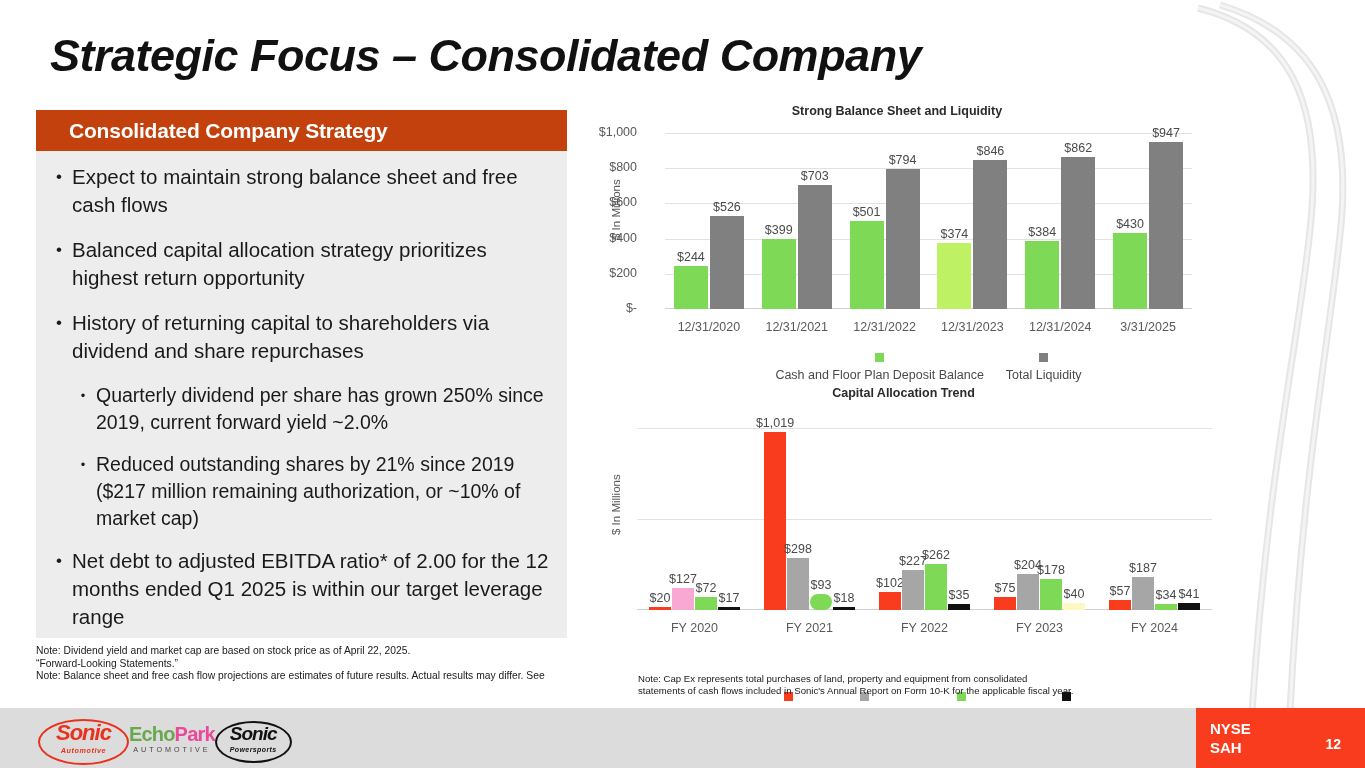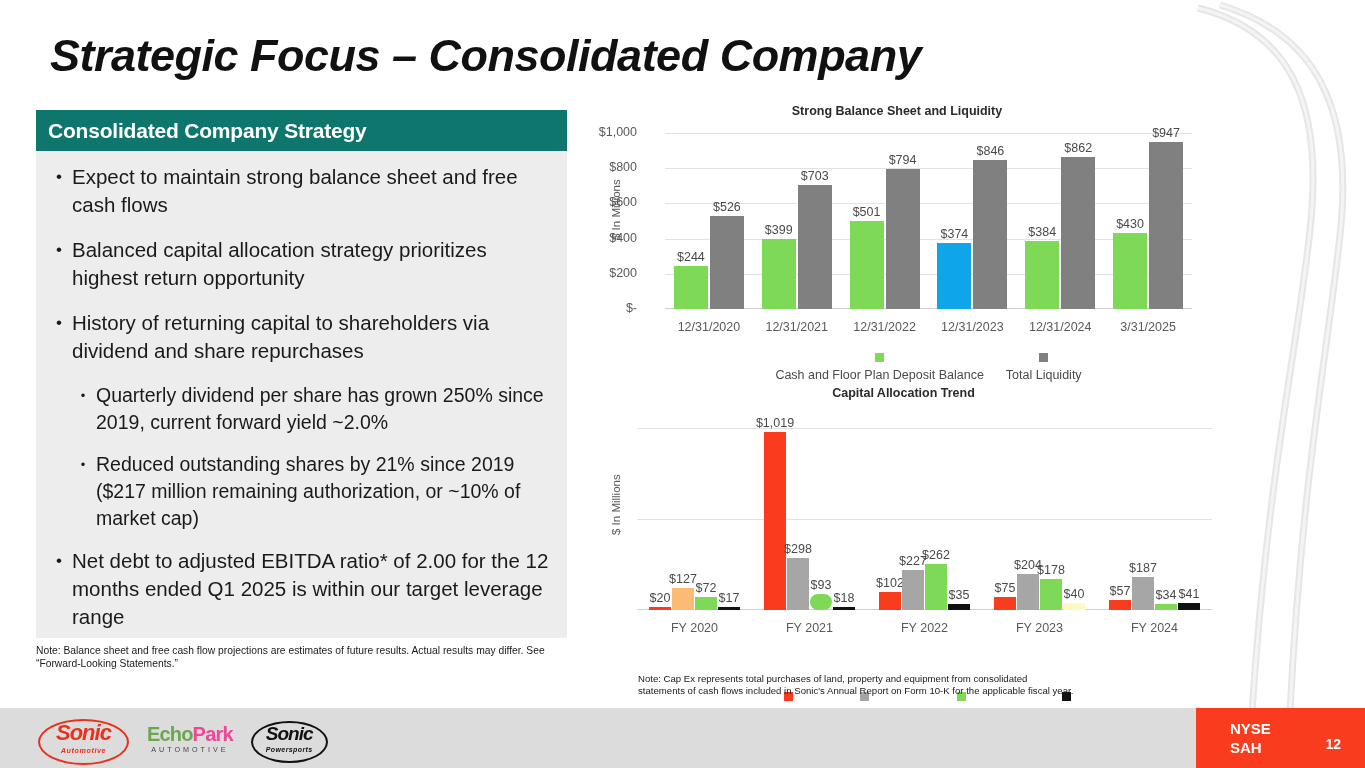--- a/index.html
+++ b/index.html
@@ -17,23 +17,23 @@
   
   .slide-title {
     position: absolute; left: 50px; top: 30px;
     font-size: 45px; font-weight: bold; color: #111;
     letter-spacing: -0.5px; white-space: nowrap; font-style: italic;
   }
 
   
   .panel { position: absolute; left: 36px; top: 110px; width: 531px; height: 528px; background: #ededed; }
   .panel-header {
-    height: 41px; background: #0f766e; color: #fff;
+    height: 41px; background: #c2410c; color: #fff;
     font-size: 21px; font-weight: bold; display: flex; align-items: center;
-    padding-left: 12px; letter-spacing: -0.2px;
+    padding-left: 33px; letter-spacing: -0.2px;
   }
   .bullets { padding: 12px 16px 0 10px; }
   .bullet { display: flex; margin-bottom: 17px; }
   .bullet .dot { width: 26px; flex: none; text-align: center; font-size: 17px; line-height: 28px; color: #1a1a1a; }
   .bullet .txt { font-size: 20.5px; line-height: 28px; color: #1a1a1a; }
   .bullet.sub { margin-left: 24px; margin-bottom: 15px; }
   .bullet.sub .dot { font-size: 13px; }
   .bullet.sub .txt { font-size: 19.5px; line-height: 27px; }
 
   
@@ -67,21 +67,21 @@
   .xlabels span { flex: 1; text-align: center; font-size: 12.5px; color: #595959; }
 
   .legend { position: absolute; display: flex; justify-content: center; gap: 22px; width: 100%; }
   .legend .item { display: flex; align-items: center; gap: 6px; font-size: 12.5px; color: #4a4a4a; flex-direction: column; }
   .legend .swatch { width: 9px; height: 9px; flex: none; }
 
   .note { position: absolute; font-size: 9.6px; line-height: 12px; color: #1a1a1a; }
 
   
   .footer-band { position: absolute; left: 0; top: 708px; width: 1365px; height: 60px; background: #dcdcdc; }
-  .logos { position: absolute; left: 38px; top: 719px; display: flex; align-items: center; gap: 18px; }
+  .logos { position: absolute; left: 38px; top: 719px; display: flex; align-items: center; }
   .logo-sonic {
     position: relative; color: #e8321e; font-style: italic; font-weight: bold;
     font-size: 22px; letter-spacing: -1px; padding: 3px 16px;
     border: 2.5px solid #e8321e; border-radius: 50%; line-height: 18px; text-align: center;
   }
   .logo-sonic .sub { display: block; font-size: 7.2px; letter-spacing: 0.6px; font-style: italic; }
   .logo-echo { line-height: 15px; text-align: center; }
   .logo-echo .main { font-size: 20px; font-weight: bold; letter-spacing: -0.8px; }
   .logo-echo .main .e { color: #6aa84f; }
   .logo-echo .main .p { color: #ec4899; }
@@ -90,21 +90,21 @@
     position: relative; color: #111; font-style: italic; font-weight: bold;
     font-size: 19px; letter-spacing: -1px; padding: 3px 13px;
     border: 2.5px solid #111; border-radius: 50%; line-height: 16px; text-align: center;
   }
   .logo-power .sub { display: block; font-size: 7px; letter-spacing: 0.4px; font-style: italic; }
 
   .nyse-badge {
     position: absolute; left: 1196px; top: 708px; width: 169px; height: 60px;
     background: #fa3c1e; color: #fff; display: flex; align-items: center;
   }
-  .nyse-badge .tick { font-size: 15px; font-weight: bold; line-height: 19px; padding-left: 14px; margin-left: 20px; }
+  .nyse-badge .tick { font-size: 15px; font-weight: bold; line-height: 19px; padding-left: 14px; }
   .nyse-badge .pageno { position: absolute; right: 24px; top: 28px; font-size: 14px; font-weight: bold; }
 </style>
 </head>
 <body>
 
 <div class="slide">
 
   <svg class="tracks" viewBox="0 0 175 712" preserveAspectRatio="none">
     <path d="M8 8 C 95 30, 135 95, 120 230 C 108 345, 78 470, 62 712" fill="none" stroke="#e6e6e6" stroke-width="7"></path>
     <path d="M8 8 C 95 30, 135 95, 120 230 C 108 345, 78 470, 62 712" fill="none" stroke="#f4f4f4" stroke-width="3"></path>
@@ -138,22 +138,23 @@
           <span class="txt">Reduced outstanding shares by 21% since 2019 ($217 million remaining authorization, or ~10% of market cap)</span>
         </div>
         <div class="bullet">
           <span class="dot">•</span>
           <span class="txt">Net debt to adjusted EBITDA ratio* of 2.00 for the 12 months ended Q1 2025 is within our target leverage range</span>
         </div>
       </div>
   </div>
 
   <div class="footnotes" id="footnotes">
+      <div>Note: Dividend yield and market cap are based on stock price as of April 22, 2025.</div>
+      <div>“Forward-Looking Statements.”</div>
       <div>Note: Balance sheet and free cash flow projections are estimates of future results. Actual results may differ. See</div>
-      <div>“Forward-Looking Statements.”</div>
     </div>
 
   <div>
     <div class="chart-title" style="position:absolute; left:637px; top:104px; width:520px;">Strong Balance Sheet and Liquidity</div>
     <div class="axis-title" style="left:610px; top:240px;">$ In Millions</div>
     <div id="c1-yticks">
         <div class="ylab" style="left: 585px; top: 125px;">$1,000</div>
         <div class="ylab" style="left: 585px; top: 160.2px;">$800</div>
         <div class="ylab" style="left: 585px; top: 195.4px;">$600</div>
         <div class="ylab" style="left: 585px; top: 230.6px;">$400</div>
@@ -193,21 +194,21 @@
               <div class="bar" style="width: 34px; background: rgb(126, 217, 87); height: 50.1%;">
                 <span class="vlabel">$501</span>
               </div>
               <div class="bar" style="width: 34px; background: rgb(128, 128, 128); height: 79.4%;">
                 <span class="vlabel">$794</span>
               </div>
             </div>
           </div>
           <div class="group">
             <div class="bar-wrap" style="gap: 2px;">
-              <div class="bar" style="width: 34px; background: #0ea5e9; height: 37.4%;">
+              <div class="bar" style="width: 34px; background: #bef264; height: 37.4%;">
                 <span class="vlabel">$374</span>
               </div>
               <div class="bar" style="width: 34px; background: rgb(128, 128, 128); height: 84.6%;">
                 <span class="vlabel">$846</span>
               </div>
             </div>
           </div>
           <div class="group">
             <div class="bar-wrap" style="gap: 2px;">
               <div class="bar" style="width: 34px; background: rgb(126, 217, 87); height: 38.4%;">
@@ -256,21 +257,21 @@
     <div class="plot" id="c2-plot" style="left:637px; top:418px; width:575px; height:192px;">
         <div class="gridline" style="top: 5%;"></div>
         <div class="gridline" style="top: 52.5455%;"></div>
         <div class="baseline" style="bottom: 0px;"></div>
         <div class="groups">
           <div class="group">
             <div class="bar-wrap" style="gap: 1px;">
               <div class="bar" style="width: 22px; background: rgb(250, 60, 30); height: 1.81818%;">
                 <span class="vlabel">$20</span>
               </div>
-              <div class="bar" style="width: 22px; background: #fdba74; height: 11.5455%;">
+              <div class="bar" style="width: 22px; background: #f9a8d4; height: 11.5455%;">
                 <span class="vlabel">$127</span>
               </div>
               <div class="bar" style="width: 22px; background: rgb(126, 217, 87); height: 6.54545%;">
                 <span class="vlabel">$72</span>
               </div>
               <div class="bar" style="width: 22px; background: rgb(17, 17, 17); height: 1.54545%;">
                 <span class="vlabel">$17</span>
               </div>
             </div>
           </div>

